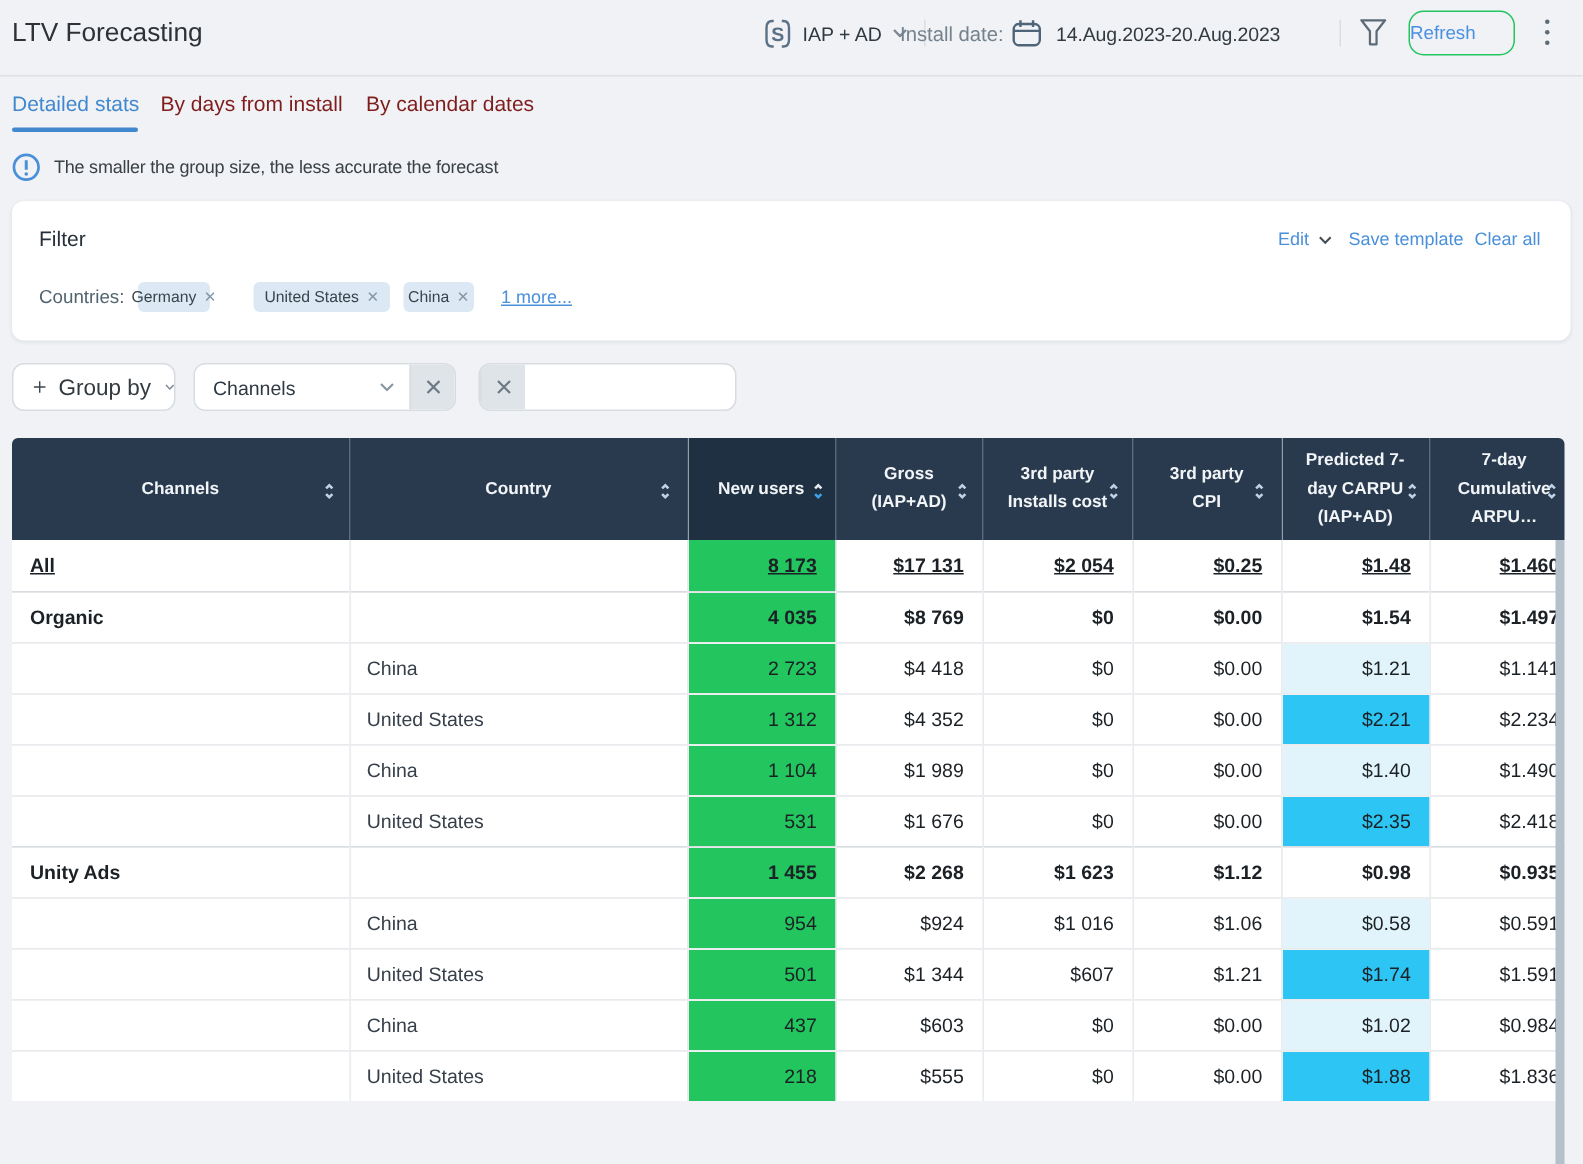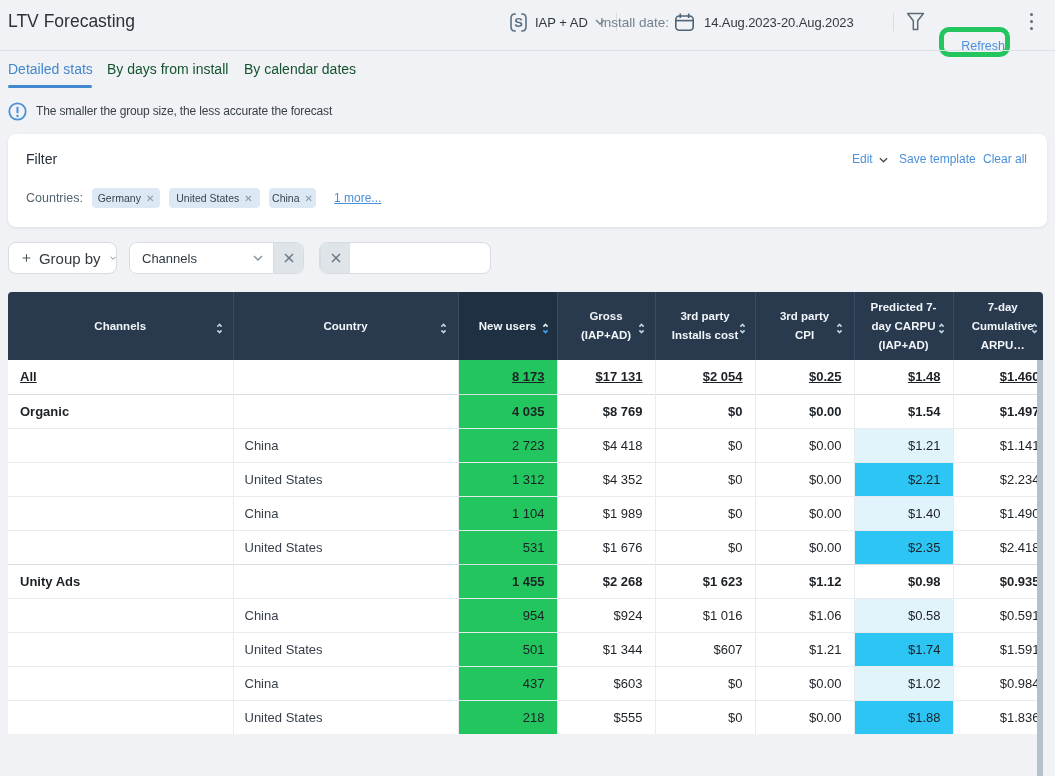--- a/index.html
+++ b/index.html
@@ -15,33 +15,32 @@
 
 #title { left:8px; top:11px; font-size:17.5px; color:#2c3237; }
 .topctl { top:0; height:44px; display:flex; align-items:center; }
 #iapgrp { left:509px; }
 #iaptxt { font-size:13px; color:#2e3840; margin-left:7px; }
 .vdiv { width:1px; height:18px; background:#d9dee2; }
 #instdate { font-size:13.5px; color:#74828e; }
 #dateval { font-size:13px; letter-spacing:-0.1px; color:#333b42; }
 #refreshbtn {
   left:939px; top:7px; width:71px; height:30px;
-  border:5px solid #22c55e; border-radius:10px;
-  color:#4a90e2; font-size:12.5px; text-align:right; line-height:28px;
+  border:1px solid #22c55e; border-radius:10px;
+  color:#4a90e2; font-size:12.5px; text-align:left; line-height:28px;
   background:transparent;
-  margin-top:20px;
 }
 #dots { left:1024px; top:13px; width:14px; font-size:17px; color:#5d6b77; letter-spacing:0; line-height:8px;}
 .dot { width:3px; height:3px; border-radius:50%; background:#5d6b77; margin:4px auto 0; }
 
 
 #topdiv { left:0; top:50px; width:1055px; height:1px; background:#dde1e5; }
 
 
-.tab { top:61px; font-size:14px; color:#14532d; }
+.tab { top:61px; font-size:14px; color:#7f1d1d; }
 #tab1 { left:8px; color:#4288ce; }
 #tab2 { left:107px; }
 #tab3 { left:244px; }
 #tabline { left:8px; top:85px; width:84px; height:3px; background:#4288ce; border-radius:2px;}
 
 
 #infoicon { left:8px; top:102px; }
 #infotxt { left:36px; top:104px; font-size:12px; letter-spacing:-0.15px; color:#394147; }
 
 
@@ -50,21 +49,21 @@
   background:#fff; border-radius:8px;
   box-shadow:0 1px 3px rgba(40,60,80,.10);
 }
 #filterlbl { left:26px; top:151px; font-size:14px; color:#273039; }
 #countrieslbl { left:26px; top:191px; font-size:12.5px; color:#52646f; }
 .chip {
   top:188px; height:20px; background:#dce8f3; border-radius:4px;
   font-size:10.5px; color:#39444d; display:flex; align-items:center; justify-content:center;
 }
 .chipx { color:#8296a6; font-size:10px; margin-left:5px; }
-#chip1 { left:92px; width:68px; }
+#chip1 { left:92px; width:48px; }
 #chip2 { left:169px; width:91px; }
 #chip3 { left:269px; width:47px; }
 #morelink { left:334px; top:191px; font-size:12px; color:#4a90d9;text-decoration:underline; }
 .cardlink { top:152px; font-size:12px; color:#4a90d9; }
 #editlnk { left:852px; }
 #savelnk { left:899px; }
 #clearlnk { left:983px; }
 
 
 #grpbtn {

